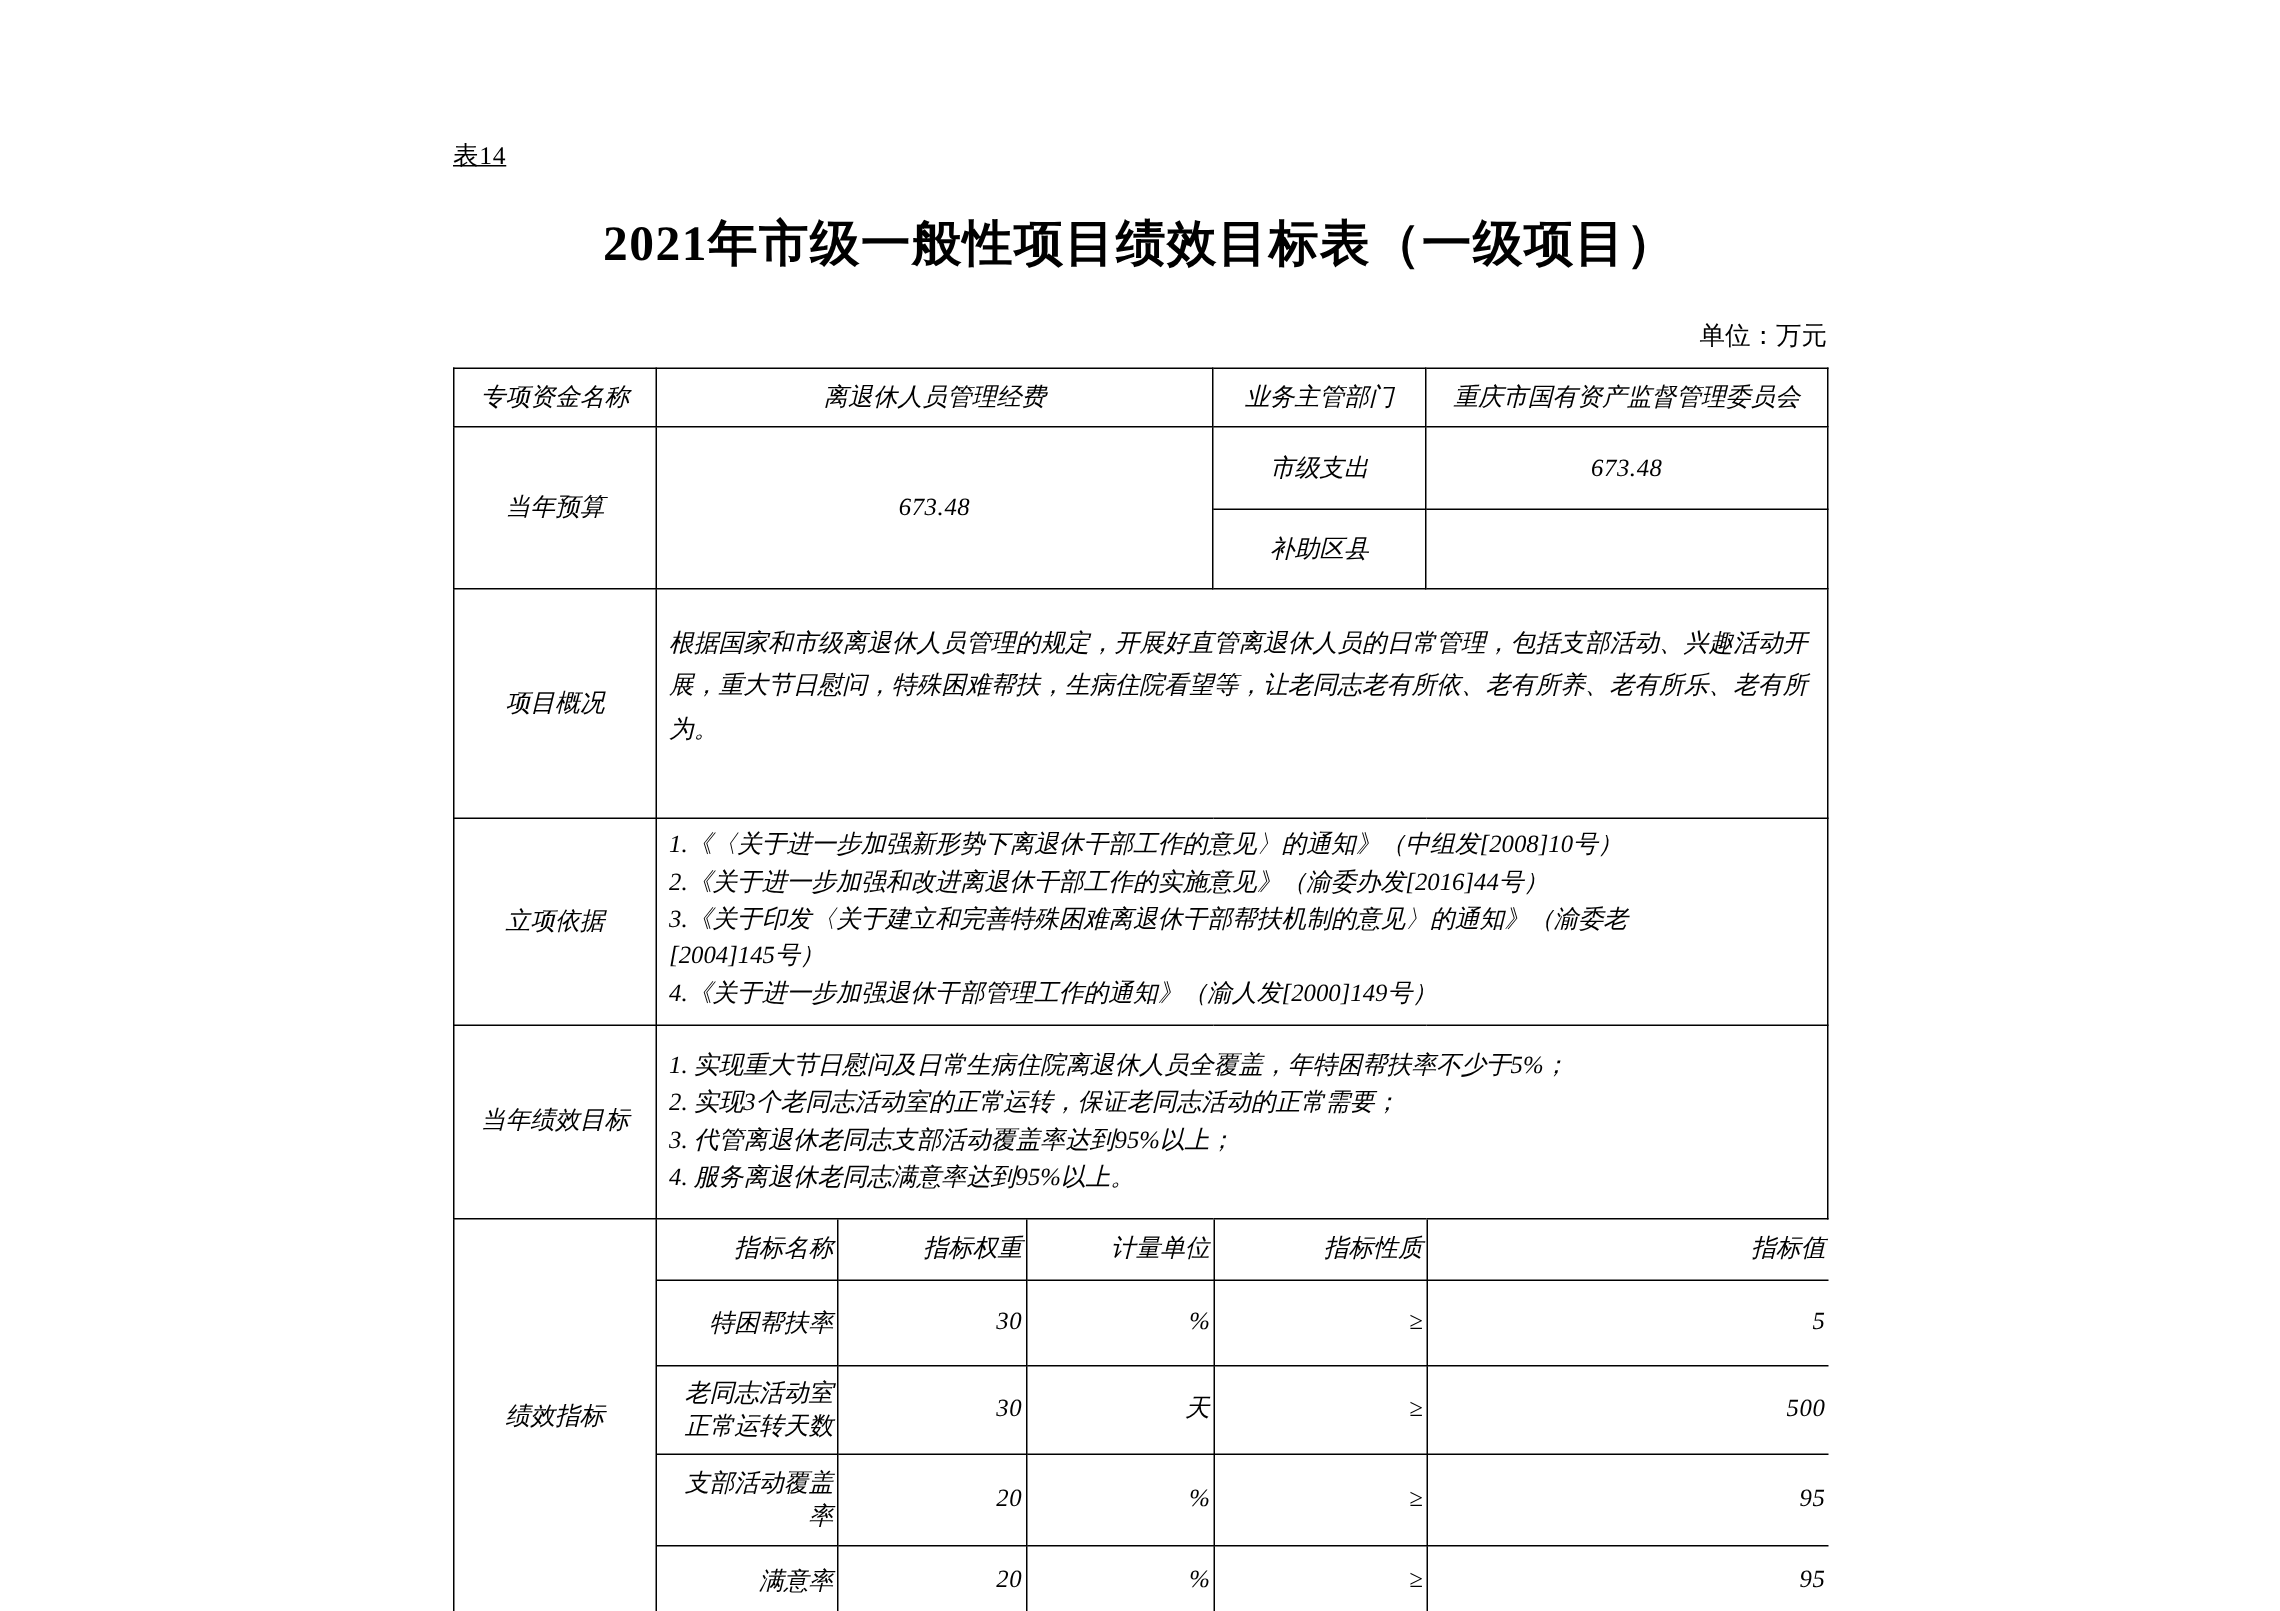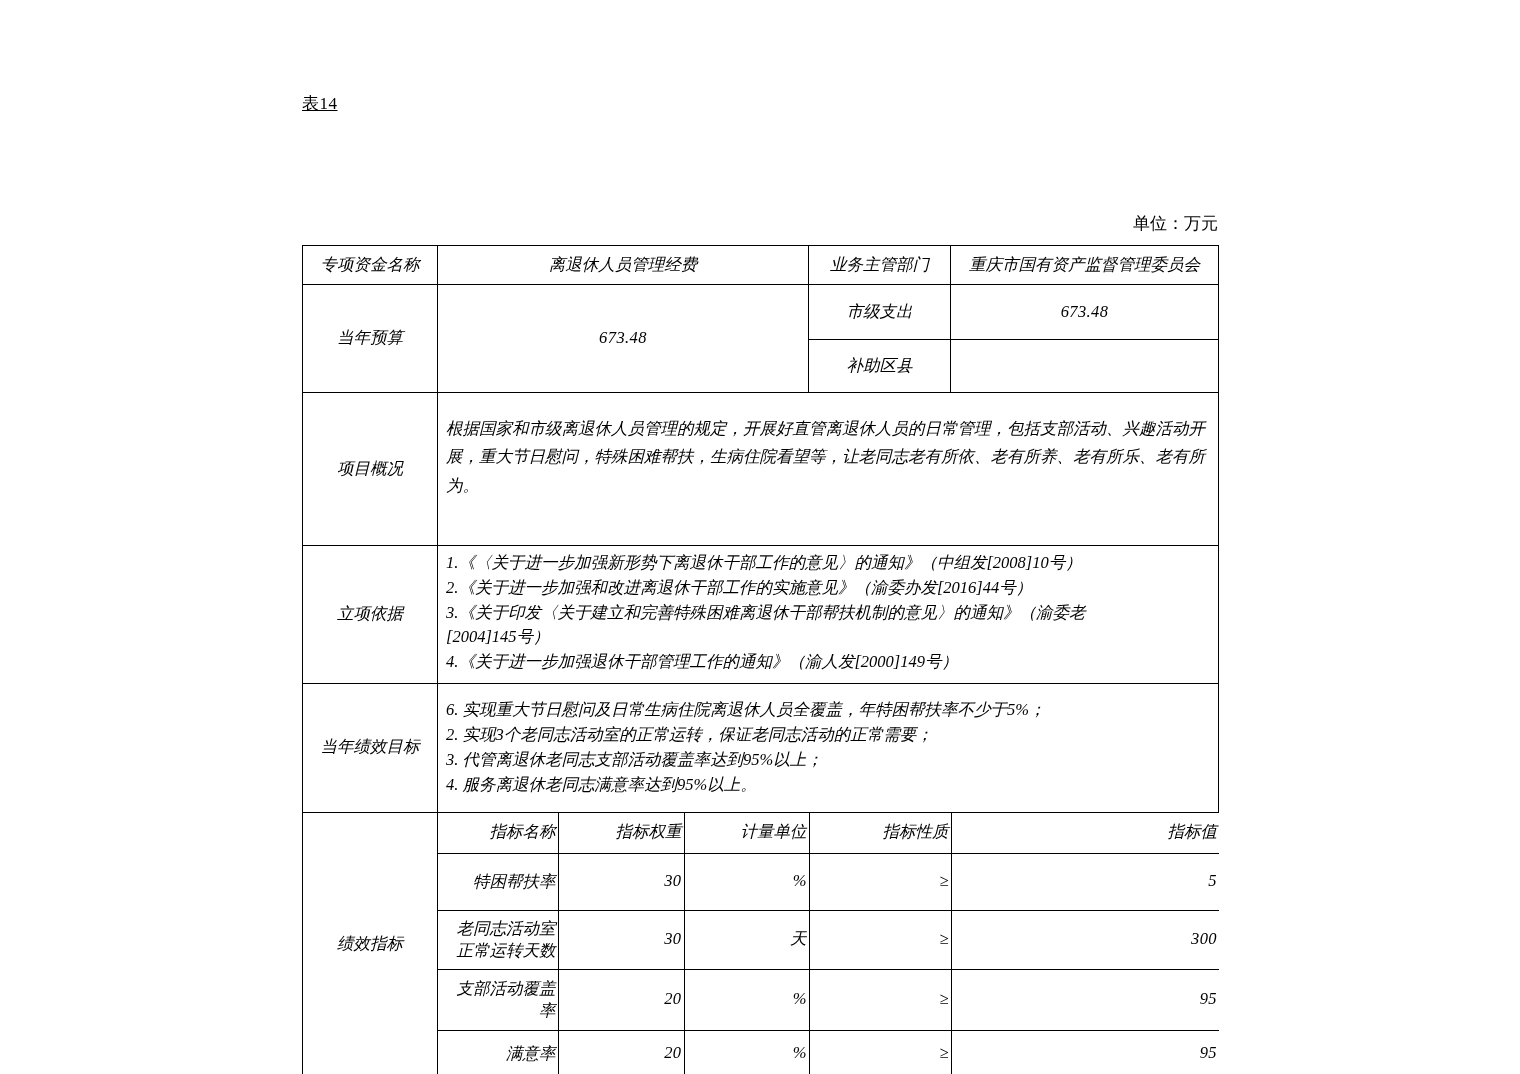--- a/index.html
+++ b/index.html
@@ -126,20 +126,21 @@
     font-size: 15px;
   }
 </style>
 </head>
 <body>
 
 <div class="page">
 
   <div class="table-no">表14</div>
 
+  <div class="doc-title">2021年市级一般性项目绩效目标表（一级项目）</div>
 
   <div class="unit-note">单位：万元</div>
 
   <table class="main">
     <colgroup>
       <col style="width:135px">
       <col style="width:120px">
       <col style="width:126px">
       <col style="width:125px">
       <col style="width:142px">
@@ -182,21 +183,21 @@
           <p class="list-line">3.《关于印发〈关于建立和完善特殊困难离退休干部帮扶机制的意见〉的通知》（渝委老</p>
           <p class="list-line">[2004]145号）</p>
           <p class="list-line">4.《关于进一步加强退休干部管理工作的通知》（渝人发[2000]149号）</p>
         </div>
       </td>
     </tr>
 
     <tr>
       <td class="lbl">当年绩效目标</td>
       <td class="txtcell" colspan="5" style="height:112px; vertical-align:middle;">
-        <p class="list-line">6. 实现重大节日慰问及日常生病住院离退休人员全覆盖，年特困帮扶率不少于5%；</p>
+        <p class="list-line">1. 实现重大节日慰问及日常生病住院离退休人员全覆盖，年特困帮扶率不少于5%；</p>
         <p class="list-line">2. 实现3个老同志活动室的正常运转，保证老同志活动的正常需要；</p>
         <p class="list-line">3. 代管离退休老同志支部活动覆盖率达到95%以上；</p>
         <p class="list-line">4. 服务离退休老同志满意率达到95%以上。</p>
       </td>
     </tr>
 
     <tr>
       <td class="lbl">绩效指标</td>
       <td colspan="5" style="padding:0 !important; border:none;">
         <table class="ind">
@@ -227,21 +228,21 @@
           </tr>
 
           <tr>
             <td class="name2" style="height:48px; border-left:none;">
               <div>老同志活动室</div>
               <div>正常运转天数</div>
             </td>
             <td class="num-val">30</td>
             <td>天</td>
             <td class="ge">≥</td>
-            <td class="num-val" style="border-right:none;">300</td>
+            <td class="num-val" style="border-right:none;">500</td>
           </tr>
 
           <tr>
             <td class="name2" style="height:50px; border-left:none;">
               <div>支部活动覆盖</div>
               <div>率</div>
             </td>
             <td class="num-val">20</td>
             <td class="perc">%</td>
             <td class="ge">≥</td>

